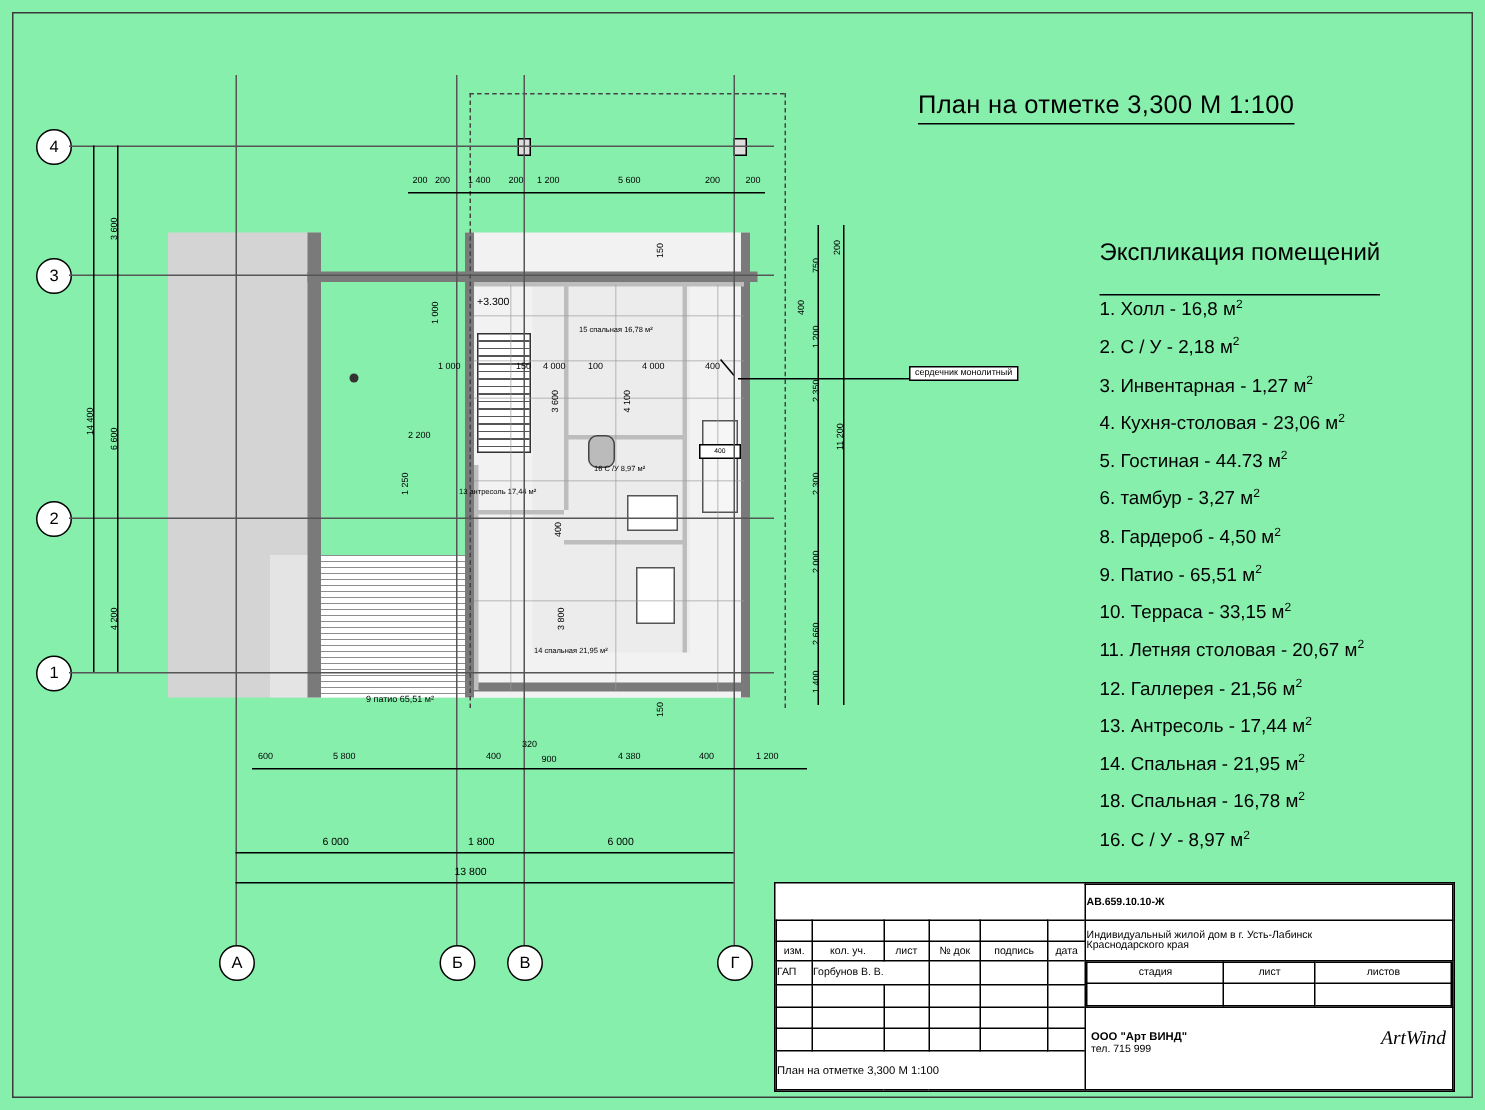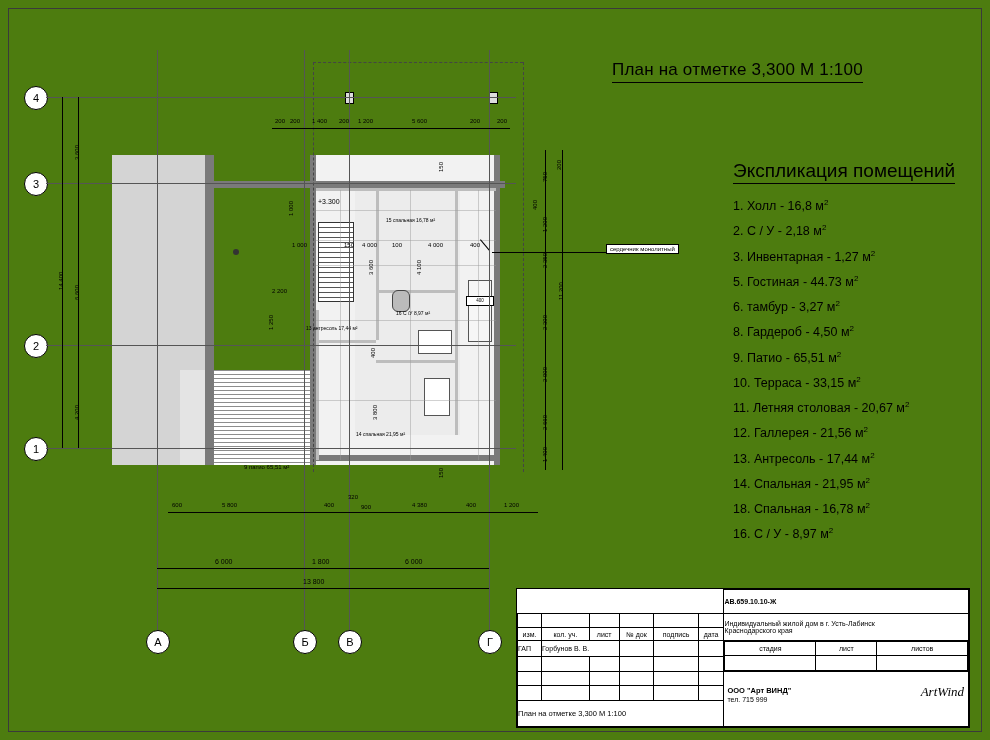--- a/index.html
+++ b/index.html
@@ -1,36 +1,36 @@
 <!DOCTYPE html>
 <html><head>
 <meta charset="utf-8">
 <style>
   html,body{margin:0;padding:0;background:#ffffff;}
   body{width:990px;height:740px;font-family:"Liberation Sans",sans-serif;color:#000;}
-  #sheet{position:relative;width:990px;height:740px;overflow:hidden;background:#4d7c0f;}
+  #sheet{position:relative;width:990px;height:740px;overflow:hidden;background:#86efac;}
   .frame{position:absolute;left:8px;top:8px;width:972px;height:722px;border:1px solid #3a3a3a;}
   
   .abs{position:absolute;}
   .ln{position:absolute;background:#000;}
   .hln{height:1px;}
   .vln{width:1px;}
   .thin{background:#555;}
   .dash-v{position:absolute;width:0;border-left:1px dashed #444;}
   .dash-h{position:absolute;height:0;border-top:1px dashed #444;}
   .bub{position:absolute;width:22px;height:22px;border:1px solid #000;border-radius:50%;
        font-size:11px;line-height:22px;text-align:center;background:#fff;}
   .dimtxt{position:absolute;font-size:6px;color:#000;white-space:nowrap;}
   .smtxt{position:absolute;font-size:5px;color:#000;white-space:nowrap;}
   .rot90{transform-origin:0 0;transform:rotate(-90deg);}
   
   .plan-title{position:absolute;left:612px;top:60px;font-size:17px;letter-spacing:.2px;
     border-bottom:1px solid #000;padding-bottom:2px;white-space:nowrap;}
   
-  .legend-title{position:absolute;left:733px;top:160px;font-size:19px;border-bottom:1px solid #000;padding-bottom:1px;}
+  .legend-title{position:absolute;left:733px;top:160px;font-size:16px;border-bottom:1px solid #000;padding-bottom:18px;}
   .legend-list{position:absolute;left:733px;top:192px;font-size:12.5px;line-height:21.1px;}
   .legend-list div{white-space:nowrap;}
   sup{font-size:8px;vertical-align:super;}
   .hatch-left{position:absolute;left:112px;top:155px;width:100px;height:310px;background:#d4d4d4;}
   .hatch-left2{position:absolute;left:180px;top:370px;width:130px;height:95px;background:#e4e4e4;}
   .wall{position:absolute;background:#7a7a7a;}
   .wall-light{position:absolute;background:#bdbdbd;}
   .room-fill{position:absolute;background:#f2f2f2;}
   .room-fill2{position:absolute;background:#ececec;}
   .terrace{position:absolute;left:213px;top:370px;width:285px;height:95px;
@@ -52,20 +52,21 @@
 <div id="sheet">
   <div class="frame"></div>
 
   <div class="plan-title">План на отметке 3,300 М 1:100</div>
 
   <div class="legend-title">Экспликация помещений</div>
   <div class="legend-list" id="legend-list">
       <div><span>1.</span> <span>Холл</span> <span>-</span> <span>16,8</span> <span>м</span><sup>2</sup></div>
       <div><span>2.</span> <span>С / У</span> <span>-</span> <span>2,18</span> <span>м</span><sup>2</sup></div>
       <div><span>3.</span> <span>Инвентарная</span> <span>-</span> <span>1,27</span> <span>м</span><sup>2</sup></div>
+      <div><span>4.</span> <span>Кухня-столовая</span> <span>-</span> <span>23,06</span> <span>м</span><sup>2</sup></div>
       <div><span>5.</span> <span>Гостиная</span> <span>-</span> <span>44.73</span> <span>м</span><sup>2</sup></div>
       <div><span>6.</span> <span>тамбур</span> <span>-</span> <span>3,27</span> <span>м</span><sup>2</sup></div>
       <div><span>8.</span> <span>Гардероб</span> <span>-</span> <span>4,50</span> <span>м</span><sup>2</sup></div>
       <div><span>9.</span> <span>Патио</span> <span>-</span> <span>65,51</span> <span>м</span><sup>2</sup></div>
       <div><span>10.</span> <span>Терраса</span> <span>-</span> <span>33,15</span> <span>м</span><sup>2</sup></div>
       <div><span>11.</span> <span>Летняя столовая</span> <span>-</span> <span>20,67</span> <span>м</span><sup>2</sup></div>
       <div><span>12.</span> <span>Галлерея</span> <span>-</span> <span>21,56</span> <span>м</span><sup>2</sup></div>
       <div><span>13.</span> <span>Антресоль</span> <span>-</span> <span>17,44</span> <span>м</span><sup>2</sup></div>
       <div><span>14.</span> <span>Спальная</span> <span>-</span> <span>21,95</span> <span>м</span><sup>2</sup></div>
       <div><span>18.</span> <span>Спальная</span> <span>-</span> <span>16,78</span> <span>м</span><sup>2</sup></div>

